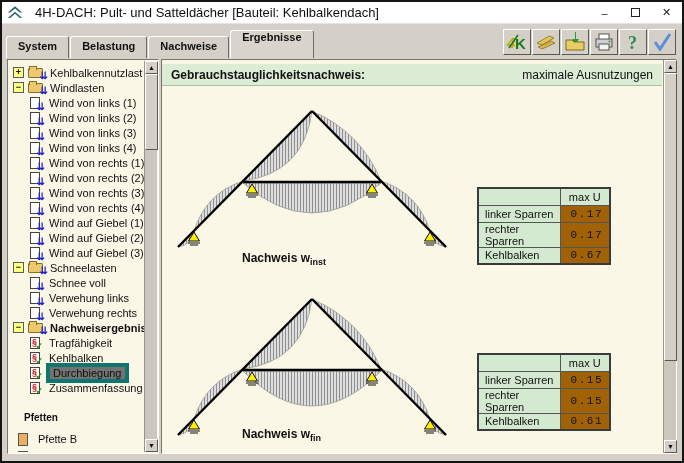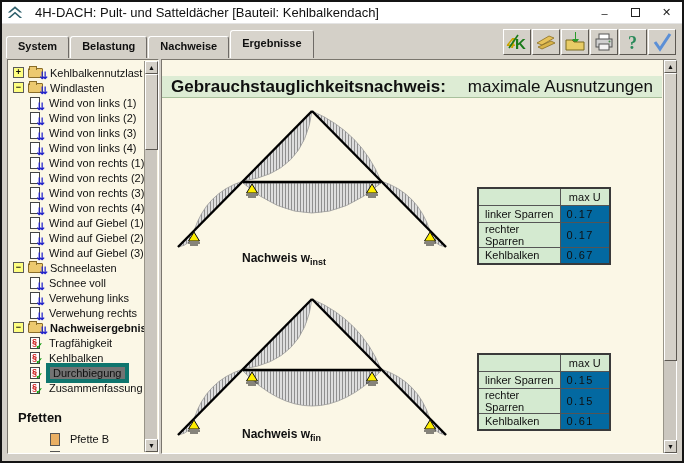--- a/index.html
+++ b/index.html
@@ -17,38 +17,38 @@
   .win-controls { margin-left:auto; display:flex; height:100%; }
   .win-btn { width:31px; height:100%; display:flex; align-items:center; justify-content:center;
              font-size:11px; color:#222; }
   .max-glyph { width:9px; height:9px; border:1px solid #222; display:inline-block; }
 
   
   .tabbar { position:absolute; left:4px; top:24px; height:32px; display:flex; align-items:flex-end; }
   .tab { background:#d4d0c8; border:1px solid; border-color:#ffffff #6e6a66 #9a9690 #ffffff;
          border-bottom:none; border-radius:3px 3px 0 0; font-size:11px; font-weight:bold;
          color:#101010; padding:3px 11px 4px 11px; height:22px; margin-right:1px; }
-  .tab.active { height:28px; padding-top:6px; background:#d8d4cc; position:relative; z-index:3; }
+  .tab.active { height:28px; padding-top:0; background:#d8d4cc; position:relative; z-index:3; }
   .toolbar { position:absolute; top:27px; right:6px; display:flex; }
   .tbtn { width:28px; height:26px; background:#d4d0c8; margin-left:1px;
           border:1px solid; border-color:#ffffff #5c5852 #5c5852 #ffffff;
           display:flex; align-items:center; justify-content:center; }
 
   
   .tree-panel { position:absolute; left:5px; top:57px; width:152px; bottom:7px;
                 background:#fbf7e6; border:1px solid; border-color:#7a766e #ffffff #ffffff #7a766e; }
   .tree { position:absolute; left:1px; top:1px; right:14px; bottom:1px; overflow:hidden; padding-top:4px; }
   .tree-row { height:15px; display:flex; align-items:center; font-size:11px; color:#101010;
               white-space:nowrap; padding-left:4px; }
   .tree-row.bold .lbl { font-weight:bold; }
   .tree-row .lbl { padding:0 3px; }
   .tree-row.selected .lbl { background:#737373; border:4px solid #0f766e;text-align:center; }
   .t-load, .t-section { padding-left:21px; }
-  .t-pfette { padding-left:9px; height:18px;justify-content:center; }
-  .t-header { font-weight:bold; font-size:13px; padding-left:6px; margin-top:13px; height:18px; margin-bottom:4px; }
+  .t-pfette { padding-left:9px; height:18px; }
+  .t-header { font-weight:bold; font-size:10px; padding-left:0; margin-top:13px; height:18px; margin-bottom:4px;margin-left:12px; }
   .exp { width:11px; height:11px; background:#ffff80; border:1px solid #5a5a5a; font-size:9px;
          line-height:8px; text-align:center; font-weight:bold; margin-right:3px; flex:0 0 auto; }
   .ico { position:relative; flex:0 0 auto; }
   .folder-ico { width:15px; height:10px; background:#ecc96f; border:1px solid #8a6d28;
                 margin:0 4px 0 1px; border-radius:1px; }
   .folder-ico::before { content:''; position:absolute; left:0px; top:-3px; width:6px; height:3px;
                         background:#ecc96f; border:1px solid #8a6d28; border-bottom:none; }
   .page-ico { width:10px; height:12px; background:#ffffff; border:1px solid #444; margin-right:6px; }
   .arr { position:absolute; right:-5px; bottom:-4px; color:#2222cc; font-size:10px; font-weight:bold;
          line-height:1; letter-spacing:-1px; }
@@ -65,23 +65,23 @@
             font-size:7px; line-height:11px; text-align:center; color:#111; }
   .sb-up { top:0; } .sb-down { bottom:0; }
   .sb-thumb { position:absolute; left:0; width:13px; background:#d4d0c8;
               border:1px solid; border-color:#ffffff #5c5852 #5c5852 #ffffff; }
   .tree-panel .sb-thumb { top:13px; height:76px; }
   .main-panel .sb-thumb { top:13px; height:288px; }
 
   
   .main-panel { position:absolute; left:159px; right:5px; top:57px; bottom:7px;
                 background:#fbf7e6; border:1px solid; border-color:#7a766e #ffffff #ffffff #7a766e; }
-  .main-header { position:absolute; left:0; top:16px; right:14px; height:22px; background:#ddecd4;
+  .main-header { position:absolute; left:0; top:4px; right:14px; height:22px; background:#ddecd4;
                  border-bottom:1px solid #a8c09c; display:flex; align-items:center;
-                 justify-content:space-between; padding:0 9px; font-size:17px; color:#101010; }
+                 justify-content:space-between; padding:0 9px; font-size:12px; color:#101010; }
   .main-header .hl { font-weight:bold; }
   .main-content { position:absolute; left:0; top:23px; right:14px; bottom:0; }
 
   .truss { position:absolute; left:2px; }
   #truss1 { top:12px; }
   #truss2 { top:200px; }
   .defl { fill:url(#hatch1); stroke:#9a9a9a; stroke-width:0.8; }
   #truss2 .defl { fill:url(#hatch2); }
   .mem { stroke:#000; stroke-width:2.4; }
   .support polygon { fill:#ffee00; stroke:#111; stroke-width:1; }
@@ -90,21 +90,21 @@
   .truss-label { position:absolute; left:80px; font-size:12px; font-weight:bold; color:#101010; }
   #label1 { top:168px; } #label2 { top:344px; }
   .truss-label sub { font-size:9px; }
 
   .res-table { position:absolute; left:315px; border-collapse:collapse; border:2px solid #3a3a3a;
                font-size:11px; color:#101010; }
   #table1 { top:104px; } #table2 { top:270px; }
   .res-table td { border:1px solid #555; height:17px; padding:0 6px;margin-top:24px; }
   .c-lbl { background:#d4ead0; width:82px; }
   .c-hdr { background:#d4ead0; text-align:center; font-weight:normal; width:50px; }
-  .c-val { background:#0369a1; text-align:left; font-family:Liberation Sans, sans-serif;
+  .c-val { background:#a16207; text-align:right; font-family:Liberation Mono, monospace;
            letter-spacing:1.5px; font-size:11px; width:50px; }
 </style>
 </head>
 <body>
 
 <div class="window">
 
   <div class="titlebar">
     <svg class="app-icon" viewBox="0 0 18 15">
       <polygon points="9,0 17,7 14.4,7 9,2.4 3.6,7 1,7" fill="#2d5f6b"></polygon>

